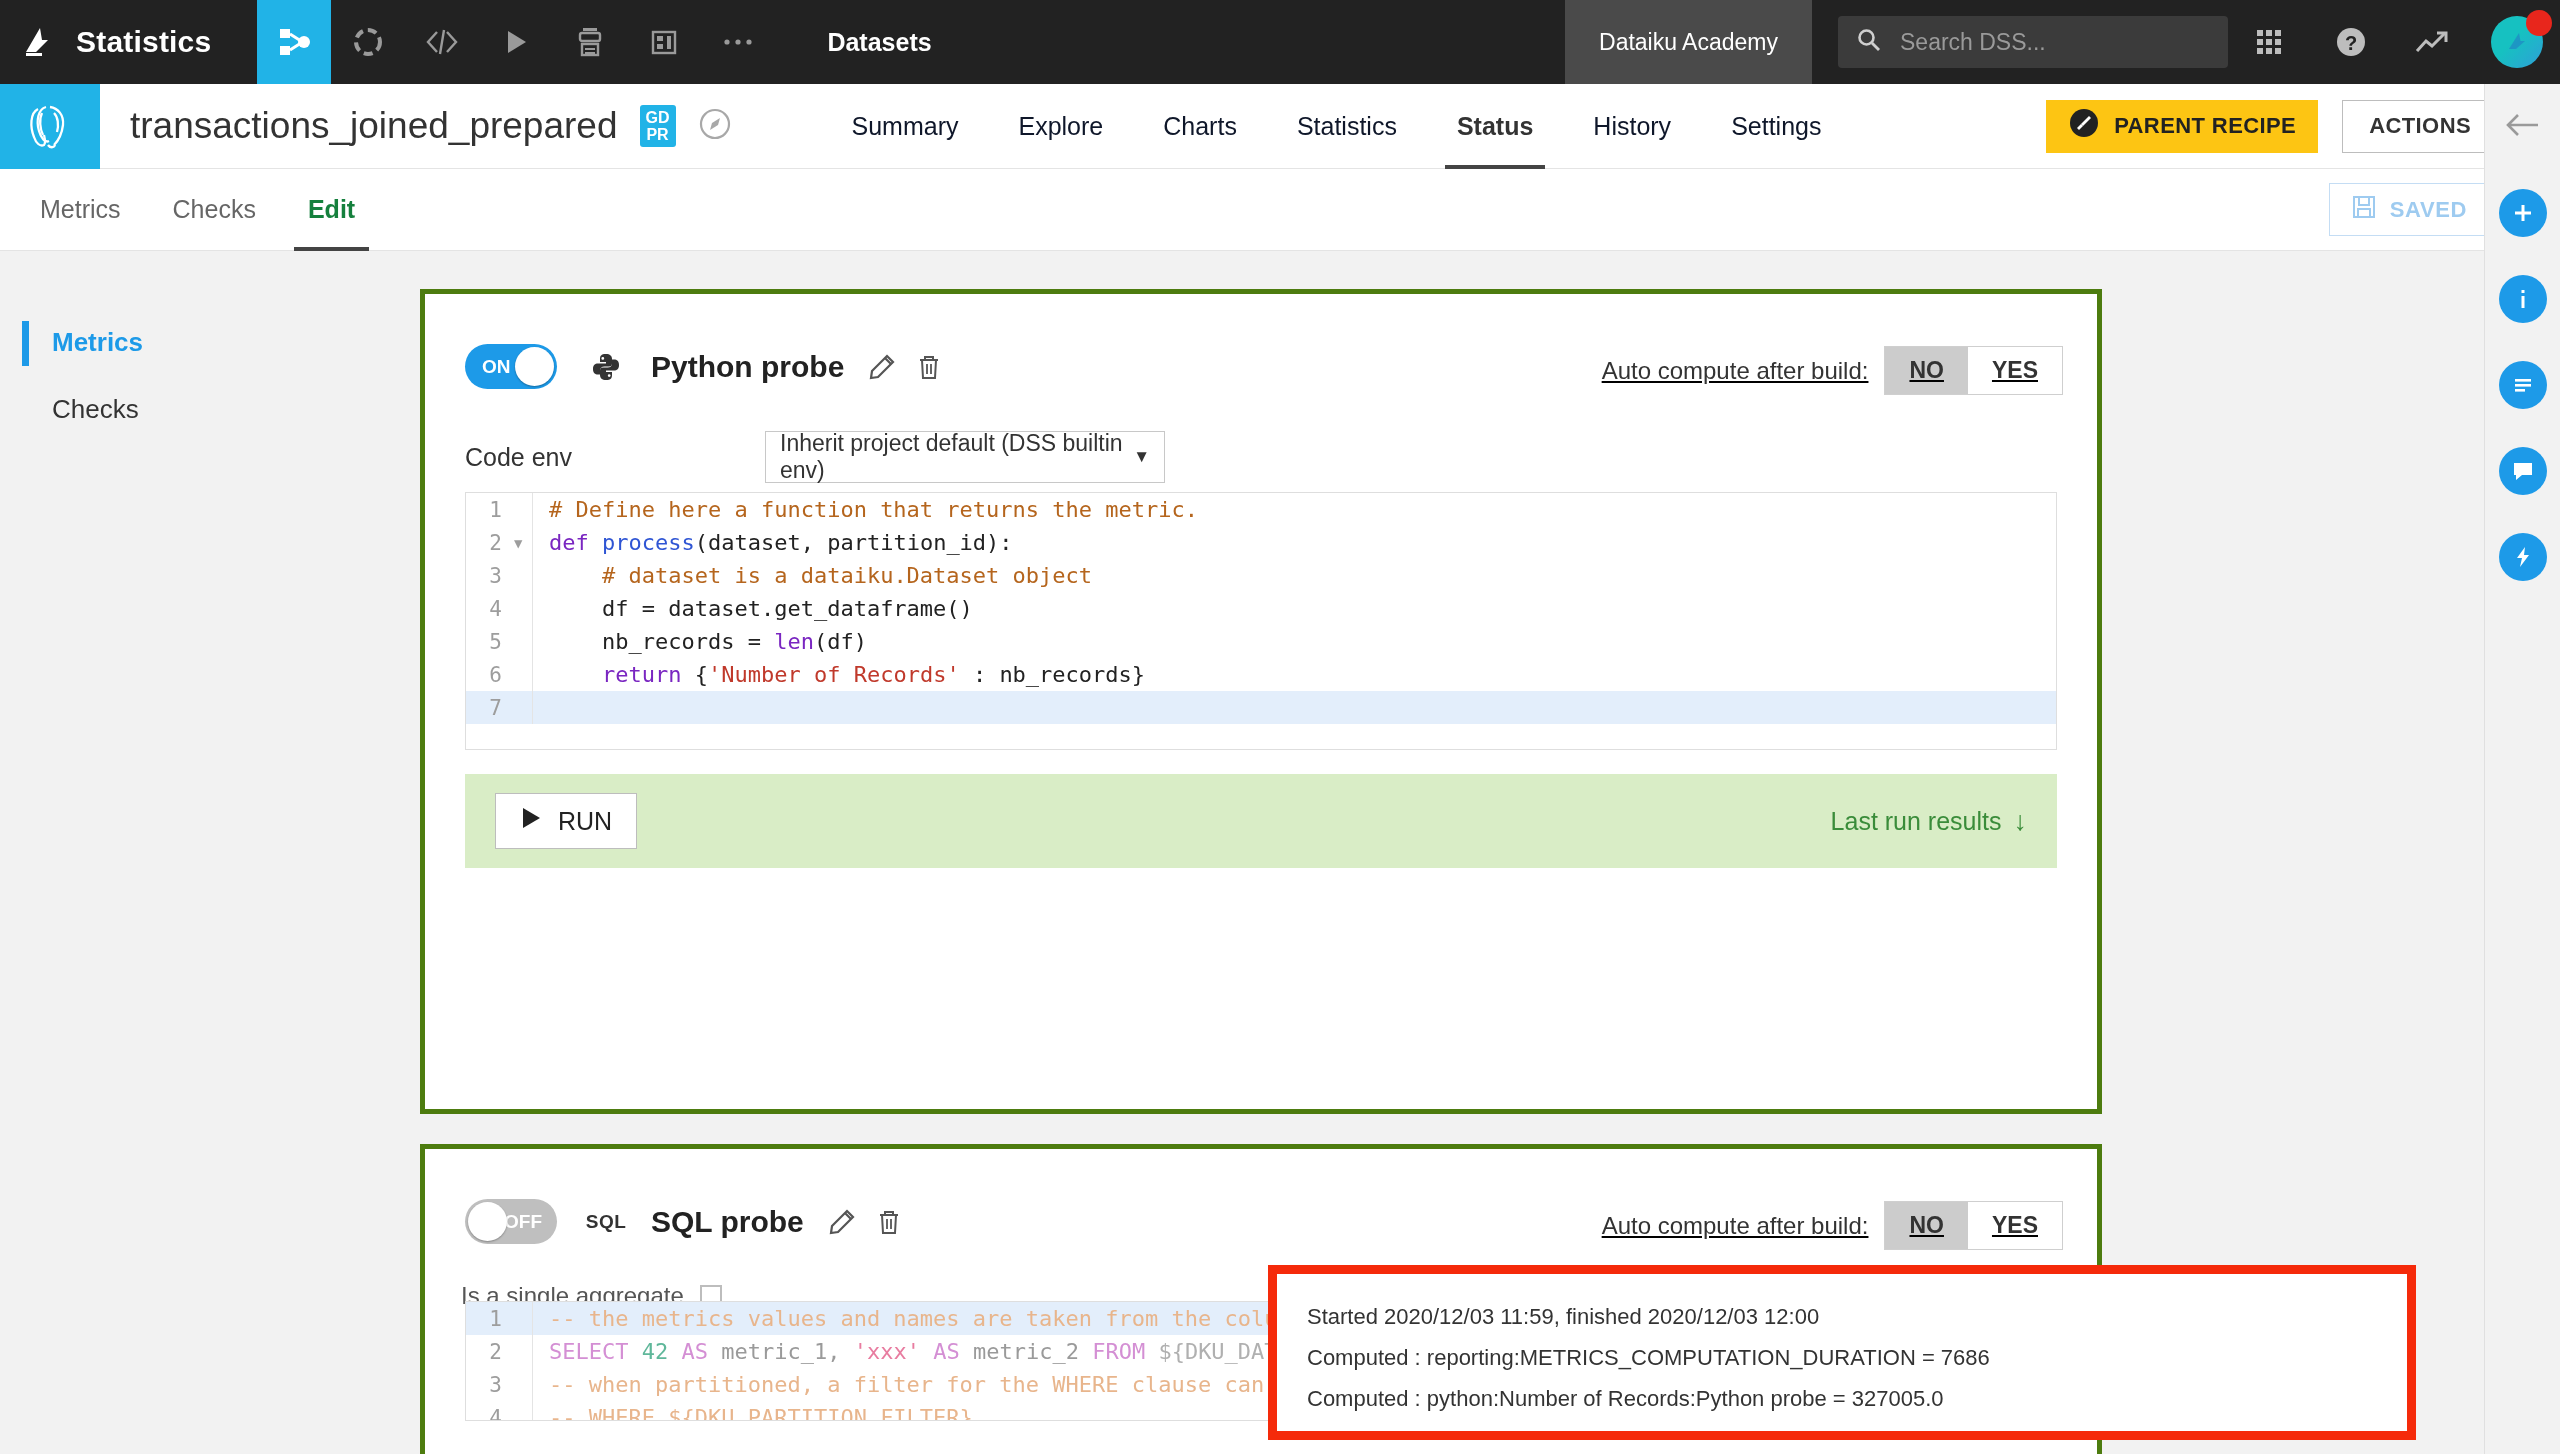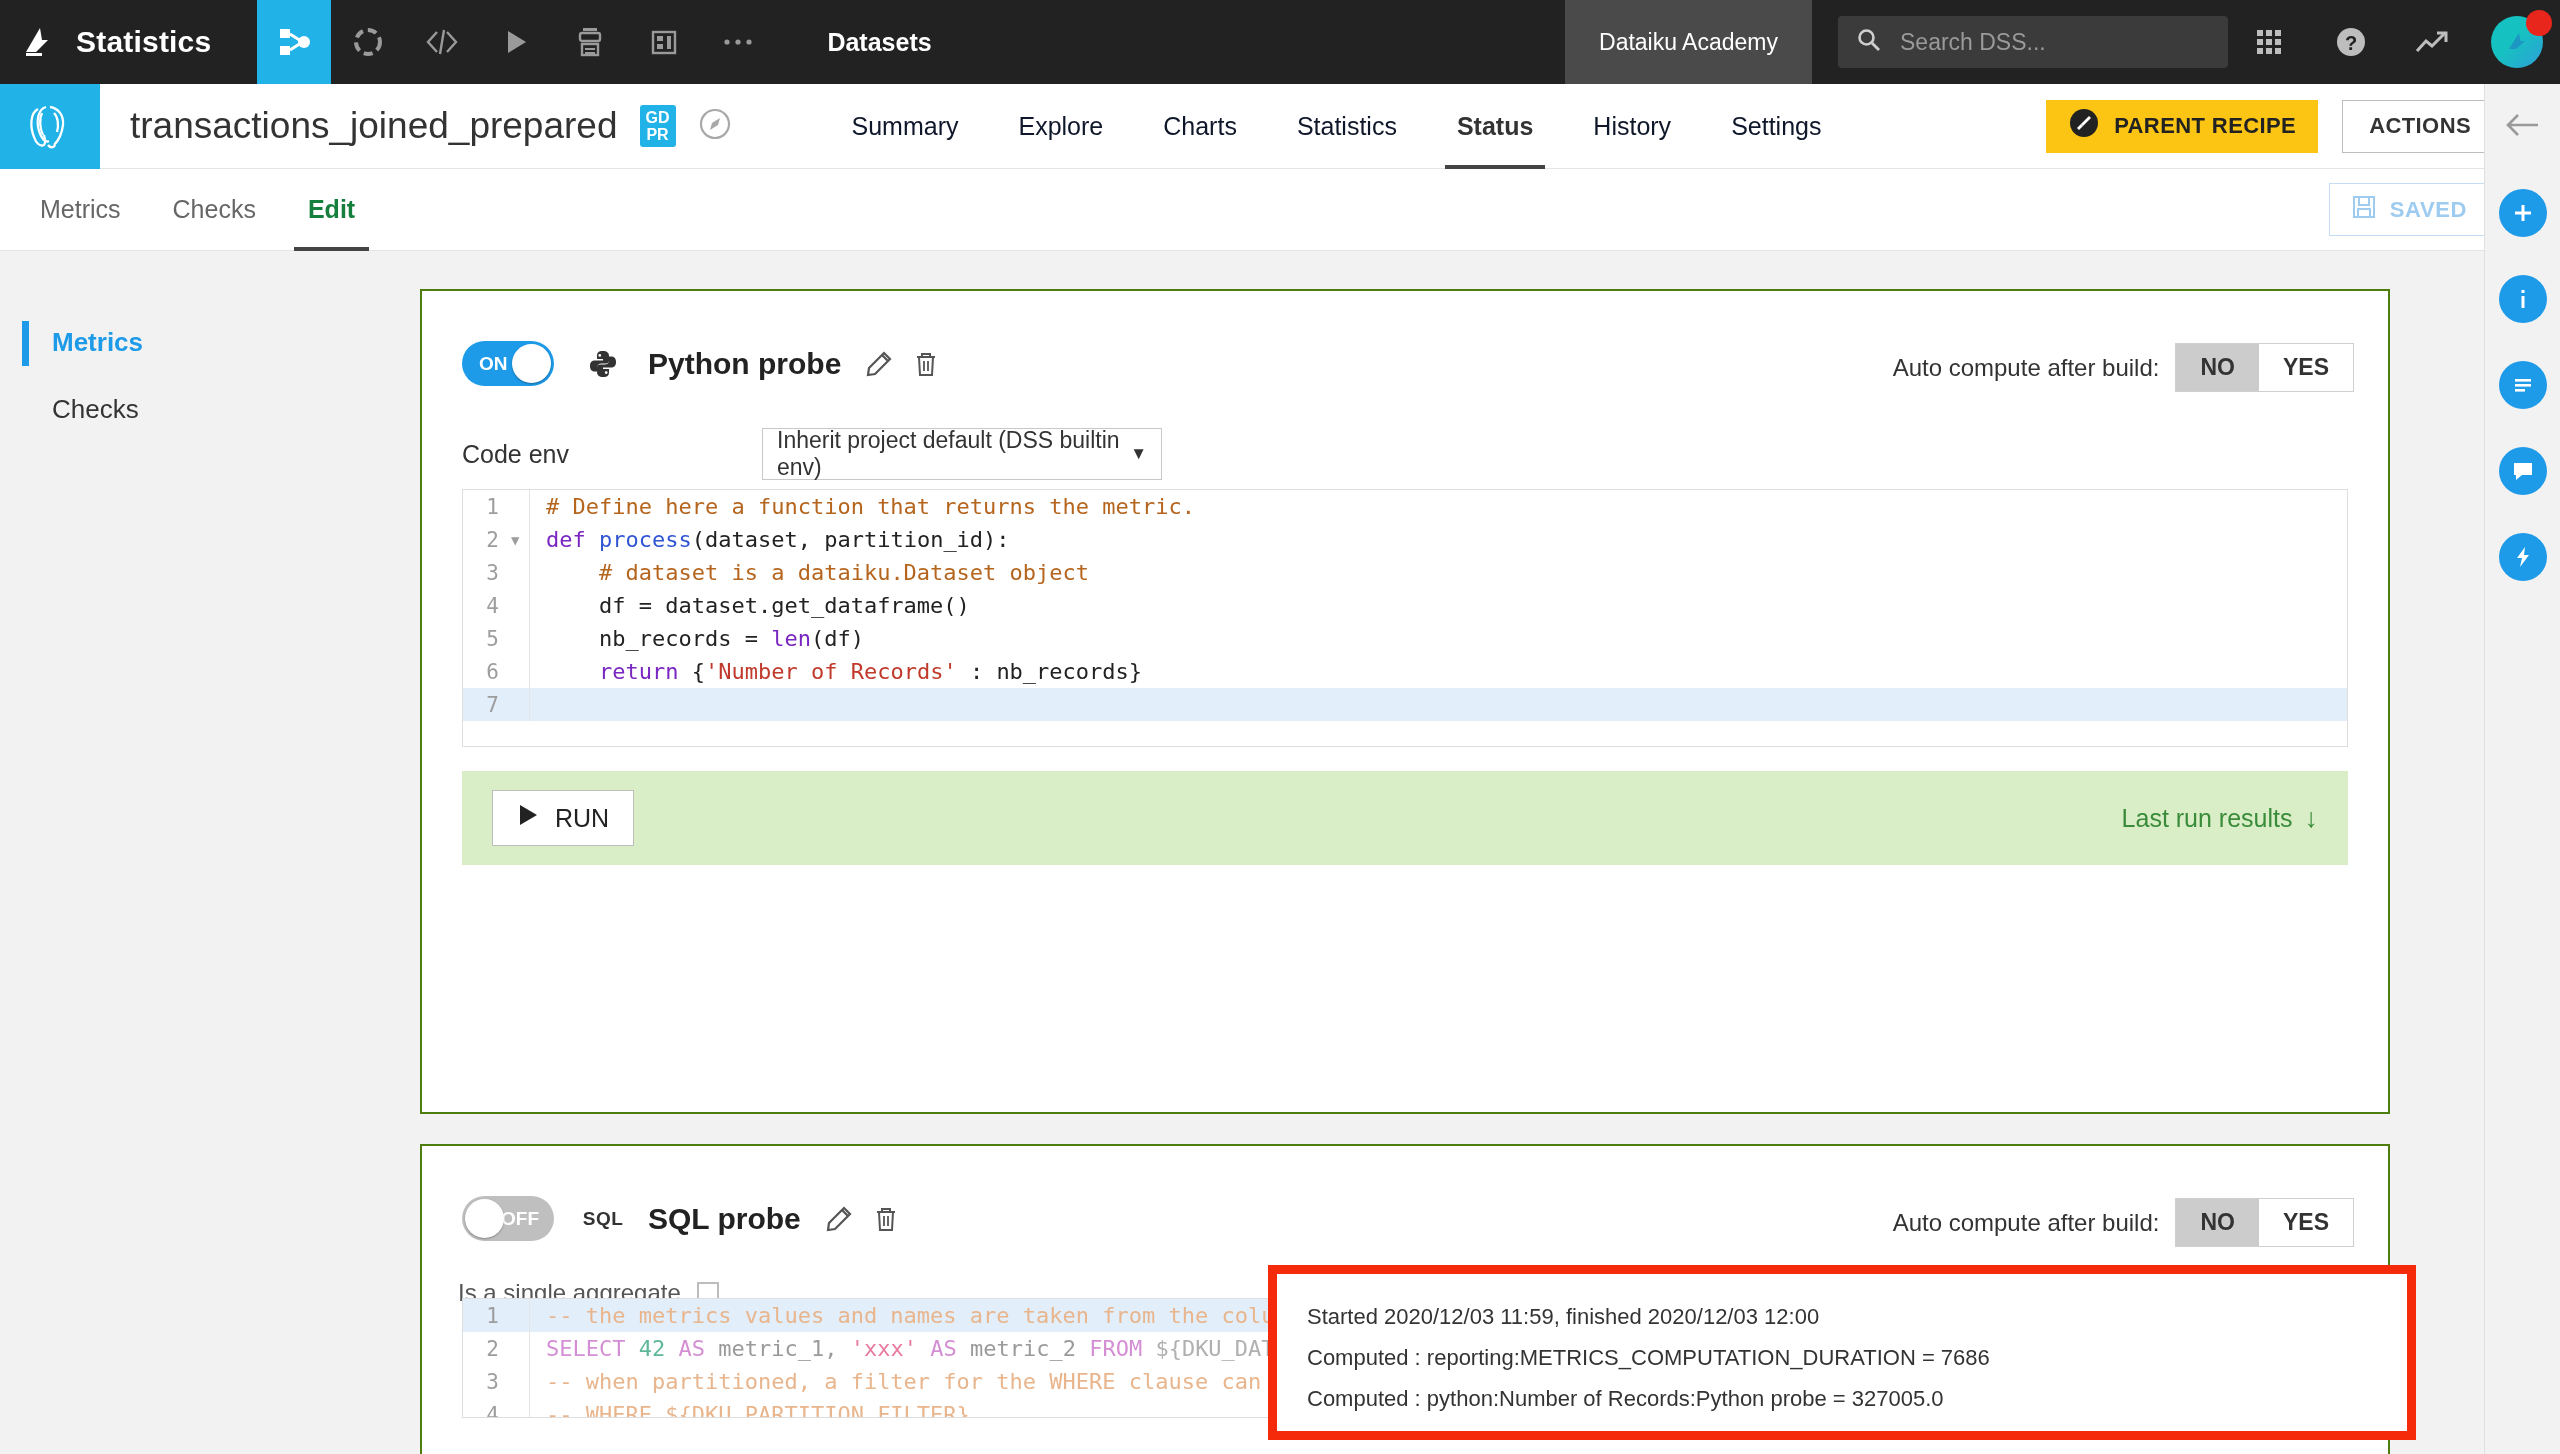--- a/index.html
+++ b/index.html
@@ -154,22 +154,22 @@
   }
   .rail-item:first-child { margin-top: 58px; }
   .rail-item.active { color: #1d9ae8; font-weight: bold; }
   .rail-item.active::before {
     content: ""; position: absolute; left: 22px; top: 12px; bottom: 10px;
     width: 7px; background: #1d9ae8;
   }
 
   
   .card {
-    position: absolute; left: 420px; width: 1970px;
-    background: #ffffff; border: 2px solid #4d7c0f;
+    position: absolute; left: 420px; width: 1682px;
+    background: #ffffff; border: 5px solid #4d7c0f;
   }
   .card-python { top: 38px; height: 825px; }
   .card-sql { top: 893px; height: 400px; }
 
   .probe-head { display: flex; align-items: center; padding: 50px 0 0 40px; }
   .toggle {
     width: 92px; height: 45px; border-radius: 23px;
     display: flex; align-items: center; position: relative;
   }
   .toggle.on { background: #1d9ae8; justify-content: flex-start; }
@@ -194,21 +194,21 @@
   }
   .sql-mark { font-size: 19px; font-weight: bold; color: #333333; letter-spacing: .5px; }
   .probe-name {
     font-size: 30px; font-weight: bold; color: #222222; margin-left: 26px;
   }
   .probe-act { margin-left: 24px; color: #555555; display: flex; align-items: center; }
   .probe-act.trash { margin-left: 20px; }
 
   .autocompute {
     position: absolute; right: 34px; top: 52px;
-    display: flex; align-items: center;
+    display: flex; align-items: center; text-decoration: underline;
   }
   .autocompute .ac-label { font-size: 24px; color: #333333; margin-right: 16px; }
   .seg {
     display: flex; border: 1px solid #cfcfcf;
   }
   .seg-btn {
     font-size: 23px; font-weight: bold; color: #333333;
     padding: 10px 24px; background: #ffffff;
   }
   .seg-btn.sel { background: #cccccc; }

